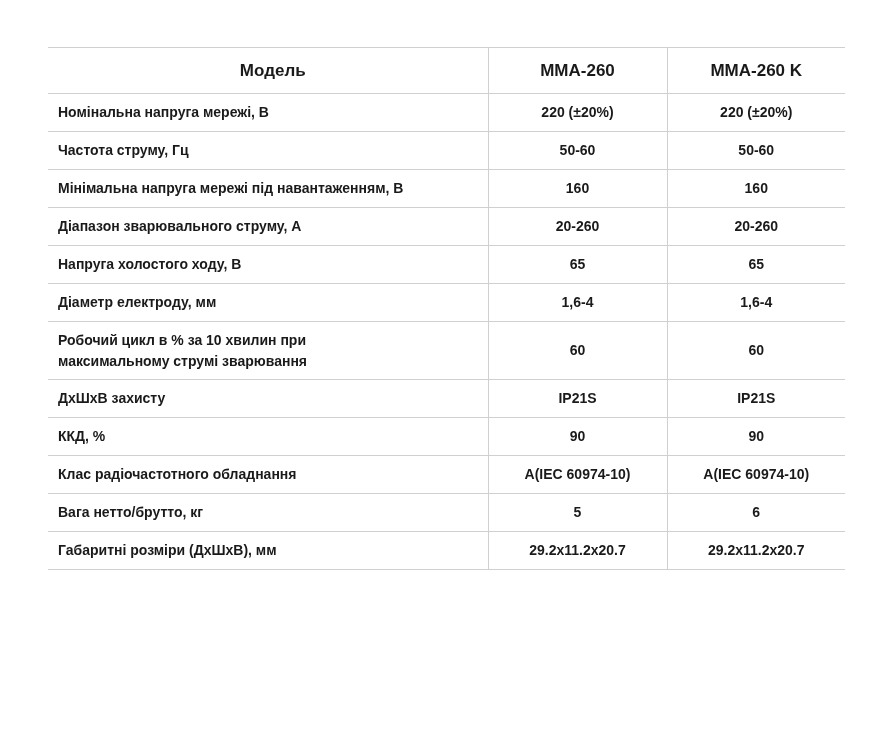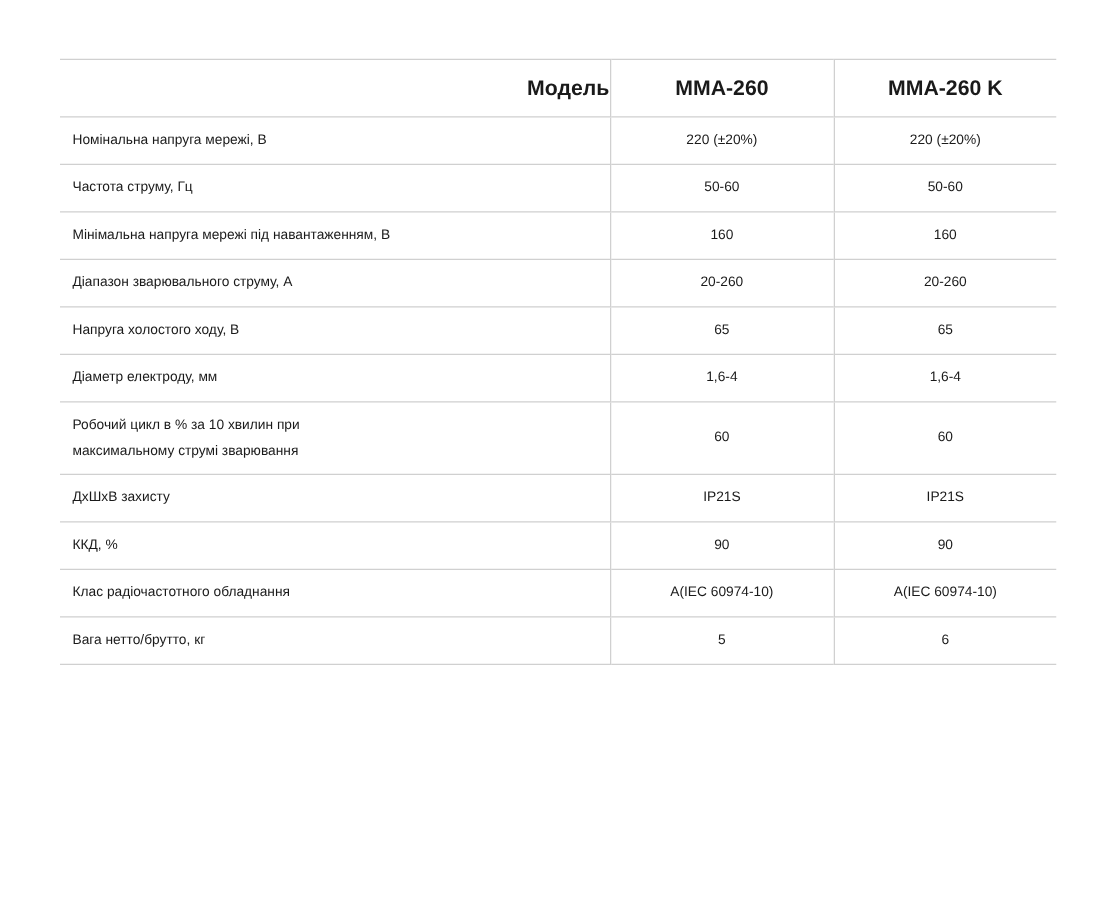--- a/index.html
+++ b/index.html
@@ -7,27 +7,27 @@
          font-family: "Liberation Sans", "DejaVu Sans", sans-serif; color: #1a1a1a; }
   .spec-table {
     position: absolute; left: 48px; top: 47px; width: 797px;
     border-collapse: collapse; table-layout: fixed;
   }
   .spec-table col.c0 { width: 440px; }
   .spec-table col.c1 { width: 179px; }
   .spec-table col.c2 { width: 178px; }
   .spec-table tr { border-top: 1.5px solid #d0d0d0; border-bottom: 1.5px solid #d0d0d0; }
   .spec-table td, .spec-table th {
-    padding: 0 0 0 10px; font-size: 11px; line-height: 21px; vertical-align: middle;
-    font-weight: normal; color: #1a1a1a;
+    padding: 0 0 0 10px; font-size: 14px; line-height: 21px; vertical-align: middle;
+    font-weight: bold; color: #1a1a1a;
   }
   .spec-table td.val, .spec-table th.val {
     text-align: center; padding: 0; border-left: 1.5px solid #d0d0d0;
   }
-  .spec-table th { font-weight: bold; font-size: 17px; height: 45px; text-align: right; }
+  .spec-table th { font-weight: bold; font-size: 17px; height: 45px; text-align: center; }
   .spec-table th.val { text-align: center; }
   .spec-table td { height: 37px; }
   .spec-table tr.tall td { height: 57px; }
   .spec-table td.label { white-space: pre-line; }
 </style>
 </head>
 <body>
 
 <table class="spec-table">
   <colgroup>
@@ -92,14 +92,19 @@
     <tr>
       <td class="label">Клас радіочастотного обладнання</td>
       <td class="val">A(IEC 60974-10)</td>
       <td class="val">A(IEC 60974-10)</td>
     </tr>
     <tr>
       <td class="label">Вага нетто/брутто, кг</td>
       <td class="val">5</td>
       <td class="val">6</td>
     </tr>
+    <tr>
+      <td class="label">Габаритні розміри (ДхШхВ), мм</td>
+      <td class="val">29.2x11.2x20.7</td>
+      <td class="val">29.2x11.2x20.7</td>
+    </tr>
   </tbody>
 </table>
 
 </body></html>

